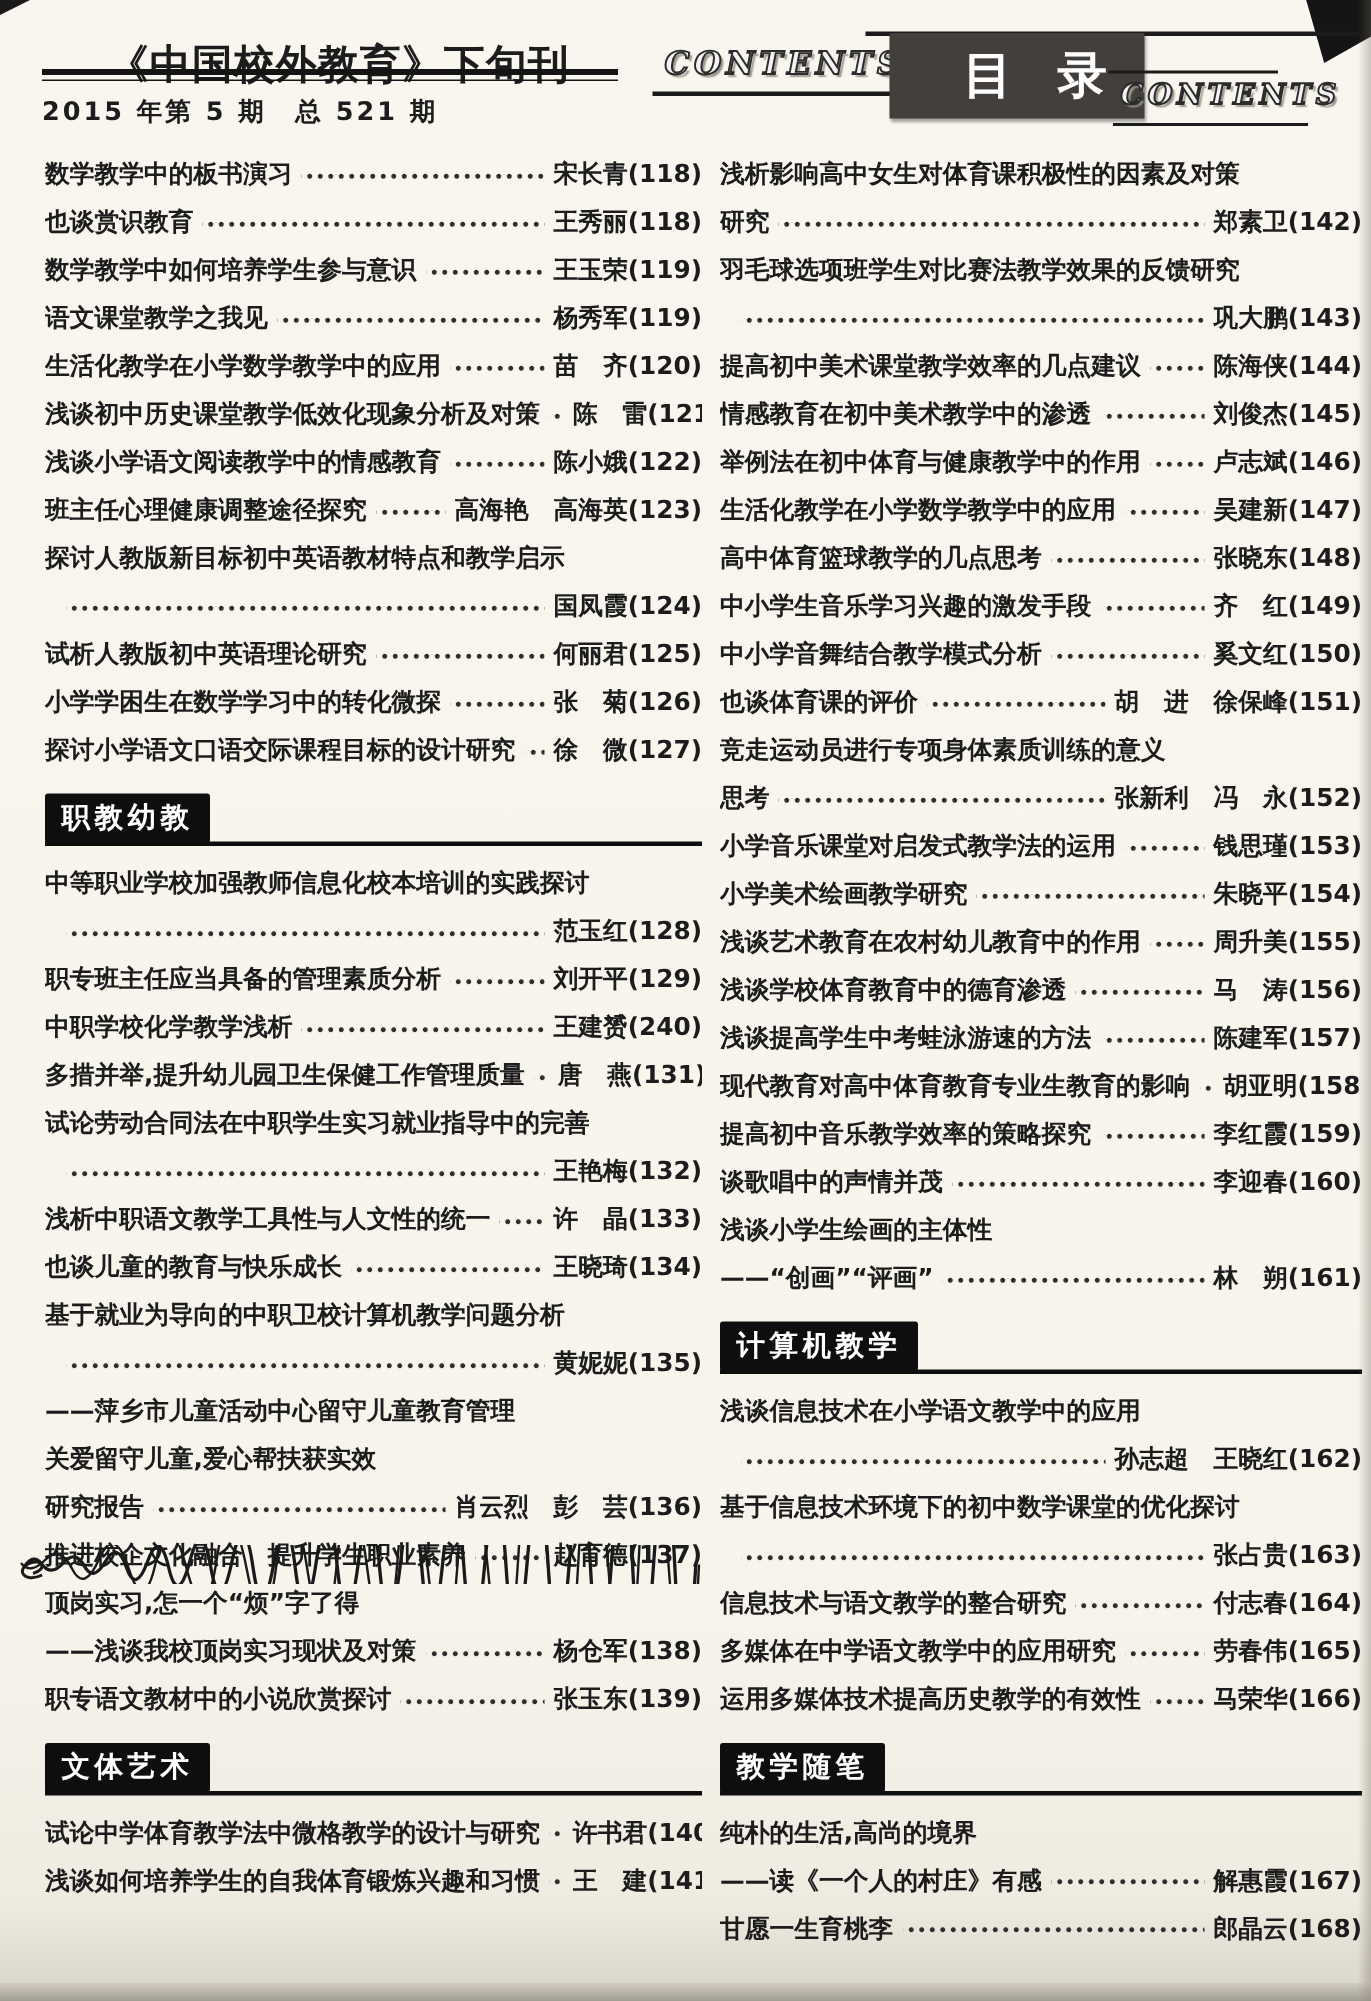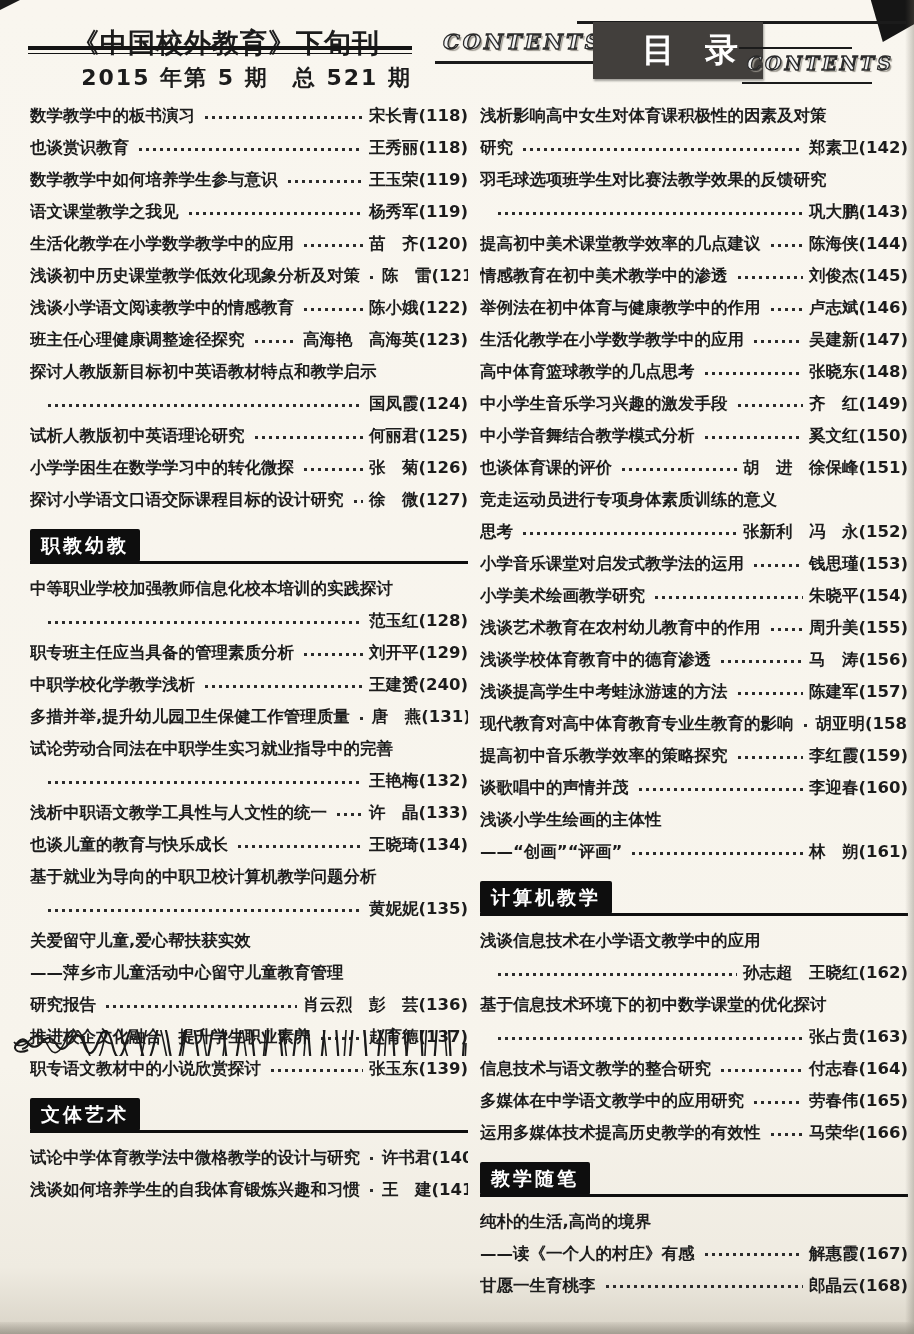--- a/index.html
+++ b/index.html
@@ -12,22 +12,22 @@
   .corner-tl{position:absolute;top:0;left:0;width:20px;height:10px;background:#1a1a1a;
              clip-path:polygon(0 0,100% 0,0 100%);}
   .bottom-edge{position:absolute;left:0;right:0;bottom:0;height:12px;
                background:linear-gradient(180deg,rgba(190,184,172,.25),rgba(150,145,133,.75));}
   .right-edge{position:absolute;top:0;bottom:0;right:0;width:9px;
               background:linear-gradient(90deg,rgba(0,0,0,0),rgba(110,104,92,.35));}
   
   .journal-title{position:absolute;left:72px;top:25px;font-size:27px;font-weight:800;letter-spacing:1px;white-space:nowrap;}
   .title-rule{position:absolute;left:28px;top:46px;width:384px;height:3px;
               border-top:4px solid #141414;border-bottom:1px solid #141414;}
-  .issue-line{position:absolute;left:28px;top:63px;width:384px;text-align:right;
-              font-size:22px;font-weight:700;letter-spacing:2px;}
+  .issue-line{position:absolute;left:28px;top:63px;width:384px;text-align:left;
+              font-size:17px;font-weight:700;letter-spacing:2px;}
   
   .banner{position:absolute;left:435px;top:16px;width:479px;height:80px;}
   .b-line{position:absolute;background:#1b1b1b;}
   .b-line.t{left:142px;top:5px;right:8px;height:2.5px;}
   .b-line.m{left:0;top:45px;width:168px;height:2.5px;}
   .b-line.r1{left:304px;top:31px;right:62px;height:2px;}
   .b-line.r2{left:307px;top:66px;right:42px;height:2px;}
   .contents-word{position:absolute;font-family:"DejaVu Serif","Liberation Serif",serif;
                  font-style:italic;font-weight:bold;color:#f2f2f2;letter-spacing:3px;
                  -webkit-text-stroke:1.3px #2b2b2b;text-shadow:2px 2px 1px #9a968d;white-space:nowrap;}
@@ -226,42 +226,52 @@
           <div class="toc-row">
             <span class="t">基于就业为导向的中职卫校计算机教学问题分析</span>
           </div>
           <div class="toc-row cont">
             <span class="dots"></span>
             <span class="ap">黄妮妮(135)</span>
           </div>
         </div>
         <div class="toc-entry">
           <div class="toc-row">
+            <span class="t">——萍乡市儿童活动中心留守儿童教育管理</span>
+          </div>
+          <div class="toc-row">
             <span class="t">关爱留守儿童,爱心帮扶获实效</span>
-          </div>
-          <div class="toc-row">
-            <span class="t">——萍乡市儿童活动中心留守儿童教育管理</span>
           </div>
           <div class="toc-row">
             <span class="t">研究报告</span>
             <span class="dots"></span>
             <span class="ap">肖云烈　彭　芸(136)</span>
           </div>
         </div>
         <div class="toc-entry struck">
           <div class="toc-row">
             <span class="t">推进校企文化融合　提升学生职业素养</span>
             <span class="dots"></span>
             <span class="ap">赵育德(137)</span>
           </div>
           <svg class="scribble" viewBox="0 0 456 26" preserveAspectRatio="none">
             <path d="M4 15 Q10 5 16 13 T30 12 T44 14 T58 11 T72 15 T86 11 T100 15 T114 11 T128 15 T142 11 T156 15 T170 11 T184 15 T198 11 T212 15 T226 11 T240 15 T254 11 T268 15 T282 11 T296 15 T310 11 T324 15 T338 11 T352 15 T366 11 T380 15 T394 11 T408 15 T422 11 T436 15 T450 12" fill="none" stroke="#1a1a1a" stroke-width="2.2"></path>
             <path d="M2 12 Q8 20 18 10 T36 16 T54 9 T74 17 T92 9 T112 16 T132 9 T152 17 T172 9 T192 16 T212 9 T232 17 T252 9 T272 16 T292 9 T312 17 T332 9 T352 16 T372 10 T392 17 T412 10 T432 16 T452 13" fill="none" stroke="#1a1a1a" stroke-width="1.6"></path>
             <path d="M16 20 C4 26 -2 16 8 12 C16 9 20 16 10 19" fill="none" stroke="#1a1a1a" stroke-width="2"></path>
           </svg>
+        </div>
+        <div class="toc-entry">
+          <div class="toc-row">
+            <span class="t">顶岗实习,怎一个“烦”字了得</span>
+          </div>
+          <div class="toc-row">
+            <span class="t">——浅谈我校顶岗实习现状及对策</span>
+            <span class="dots"></span>
+            <span class="ap">杨仓军(138)</span>
+          </div>
         </div>
         <div class="toc-entry">
           <div class="toc-row">
             <span class="t">职专语文教材中的小说欣赏探讨</span>
             <span class="dots"></span>
             <span class="ap">张玉东(139)</span>
           </div>
         </div>
         <div class="section-header"><span class="section-box">文体艺术</span></div>
         <div class="toc-entry">

